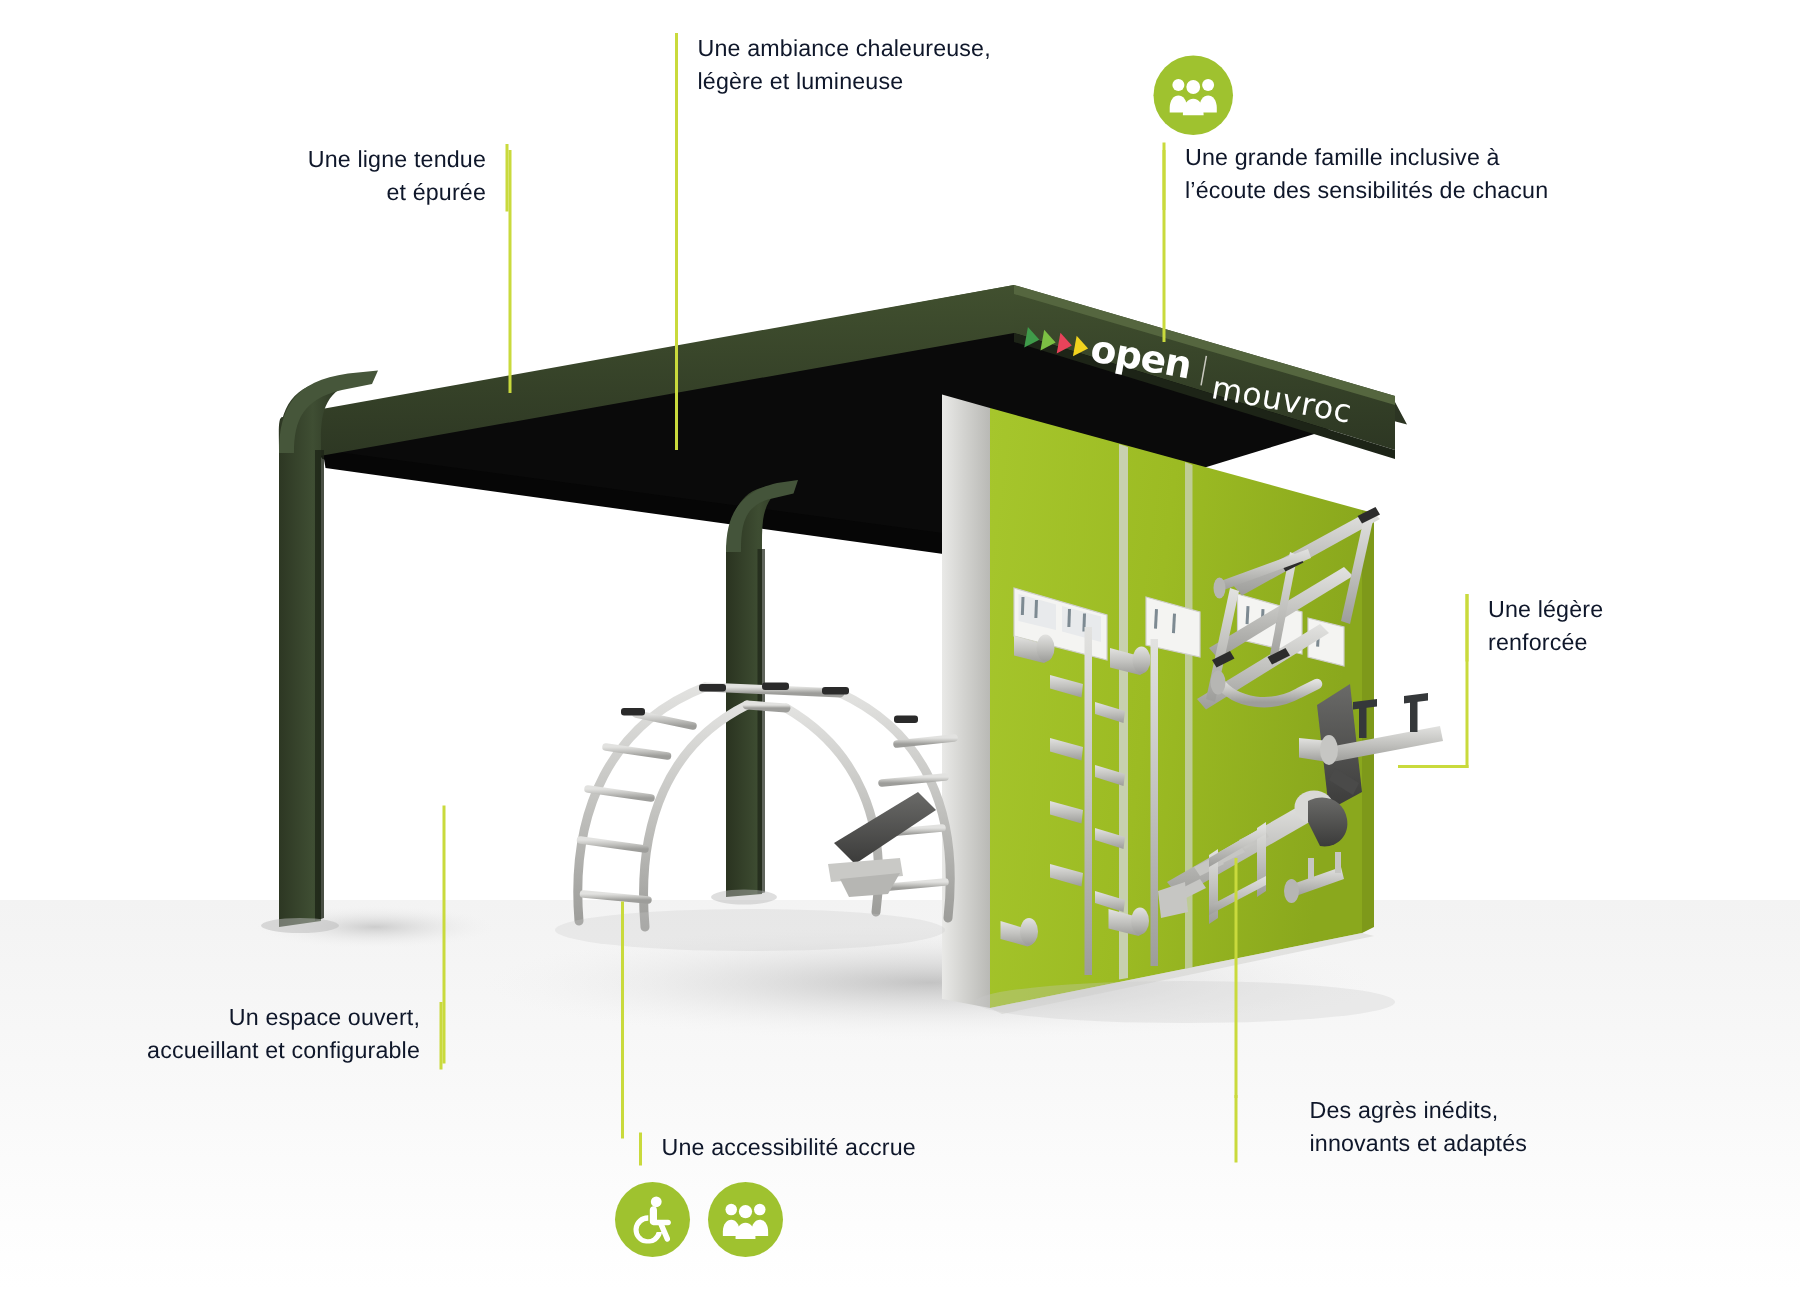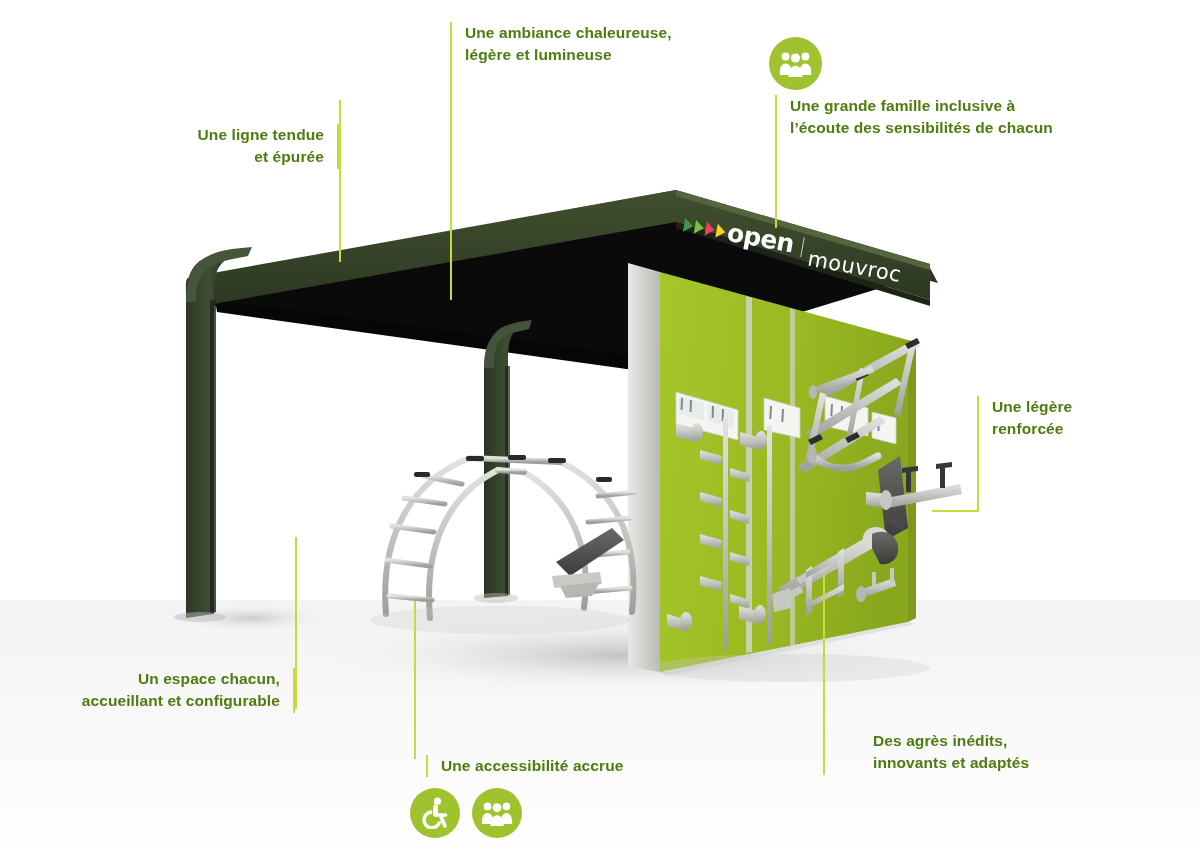--- a/index.html
+++ b/index.html
@@ -3,21 +3,21 @@
 <meta charset="utf-8">
 <style>
   * { margin:0; padding:0; box-sizing:border-box; }
   html,body{
     width:1200px; height:859px; background:#ffffff; overflow:hidden;
     font-family:"Liberation Sans","DejaVu Sans",sans-serif;
   }
   #stage{ position:relative; width:1200px; height:859px; background:#fff; }
 
   
-  .callout{ position:absolute; color:#4d7c0f; font-weight:700; font-size:15.5px; line-height:1.45; letter-spacing:.1px; white-space:pre-line; }
+  .callout{ position:absolute; color:#0f172a; font-weight:400; font-size:15.5px; line-height:1.45; letter-spacing:.1px; white-space:pre-line; }
   .callout.left-bar{ padding-left:13px; border-left:2px solid #c9da3c; }
   .callout.right-bar{ padding-right:13px; border-right:2px solid #c9da3c; text-align:right; }
 
   
   .lead{ position:absolute; background:#c9da3c; }
   .lead.v{ width:2px; }
   .lead.h{ height:2px; }
 
   
   .gicon{ position:absolute; border-radius:50%; background:#9fc22f; display:flex; align-items:center; justify-content:center; }
@@ -296,38 +296,38 @@
 
 <div class="lead v" style="left:339px; top:100px;  height:162px;"></div>
 <div class="lead v" style="left:450px; top:22px;   height:278px;"></div>
 <div class="lead v" style="left:775px; top:100px;  height:128px;"></div>
 <div class="lead v" style="left:977px; top:396px;  height:116px;"></div>
 <div class="lead h" style="left:932px; top:510px;  width:47px;"></div>
 <div class="lead v" style="left:823px; top:572px;  height:160px;"></div>
 <div class="lead v" style="left:414px; top:601px;  height:158px;"></div>
 <div class="lead v" style="left:295px; top:537px;  height:172px;"></div>
 
-<div class="callout right-bar" style="left:155px; top:96px; width:184px;margin-top:28px;">Une ligne tendue
+<div class="callout right-bar" style="left:155px; top:96px; width:184px;">Une ligne tendue
 et épurée</div>
 
 <div class="callout left-bar" style="left:450px; top:22px; width:260px;">Une ambiance chaleureuse,
 légère et lumineuse</div>
 
 <div class="callout left-bar" style="left:775px; top:95px; width:320px;">Une grande famille inclusive à
 l’écoute des sensibilités de chacun</div>
 
 <div class="callout left-bar" style="left:977px; top:396px; width:130px;">Une légère
 renforcée</div>
 
 <div class="callout left-bar" style="left:823px; top:730px; width:220px;padding-left:48px;">Des agrès inédits,
 innovants et adaptés</div>
 
 <div class="callout left-bar" style="left:426px; top:755px; width:230px;">Une accessibilité accrue</div>
 
-<div class="callout right-bar" style="left:50px; top:668px; width:245px;">Un espace chacun,
+<div class="callout right-bar" style="left:50px; top:668px; width:245px;">Un espace ouvert,
 accueillant et configurable</div>
 
 <div class="gicon" style="left:769px; top:37px; width:53px; height:53px;">
   <svg width="33" height="26" viewBox="0 0 33 26">
     <circle cx="16.5" cy="7" r="4.6" fill="#fff"></circle>
     <circle cx="6.6" cy="5.6" r="4" fill="#fff"></circle>
     <circle cx="26.4" cy="5.6" r="4" fill="#fff"></circle>
     <path d="M0.8,21 C0.8,15.6 3.6,12.6 6.6,12.6 C9.6,12.6 12.4,15.6 12.4,21 L12.4,24 L0.8,24 Z" fill="#fff"></path>
     <path d="M20.6,21 C20.6,15.6 23.4,12.6 26.4,12.6 C29.4,12.6 32.2,15.6 32.2,21 L32.2,24 L20.6,24 Z" fill="#fff"></path>
     <path d="M9.6,25 C9.6,18.6 12.8,14.8 16.5,14.8 C20.2,14.8 23.4,18.6 23.4,25 L23.4,26 L9.6,26 Z" fill="#fff"></path>

